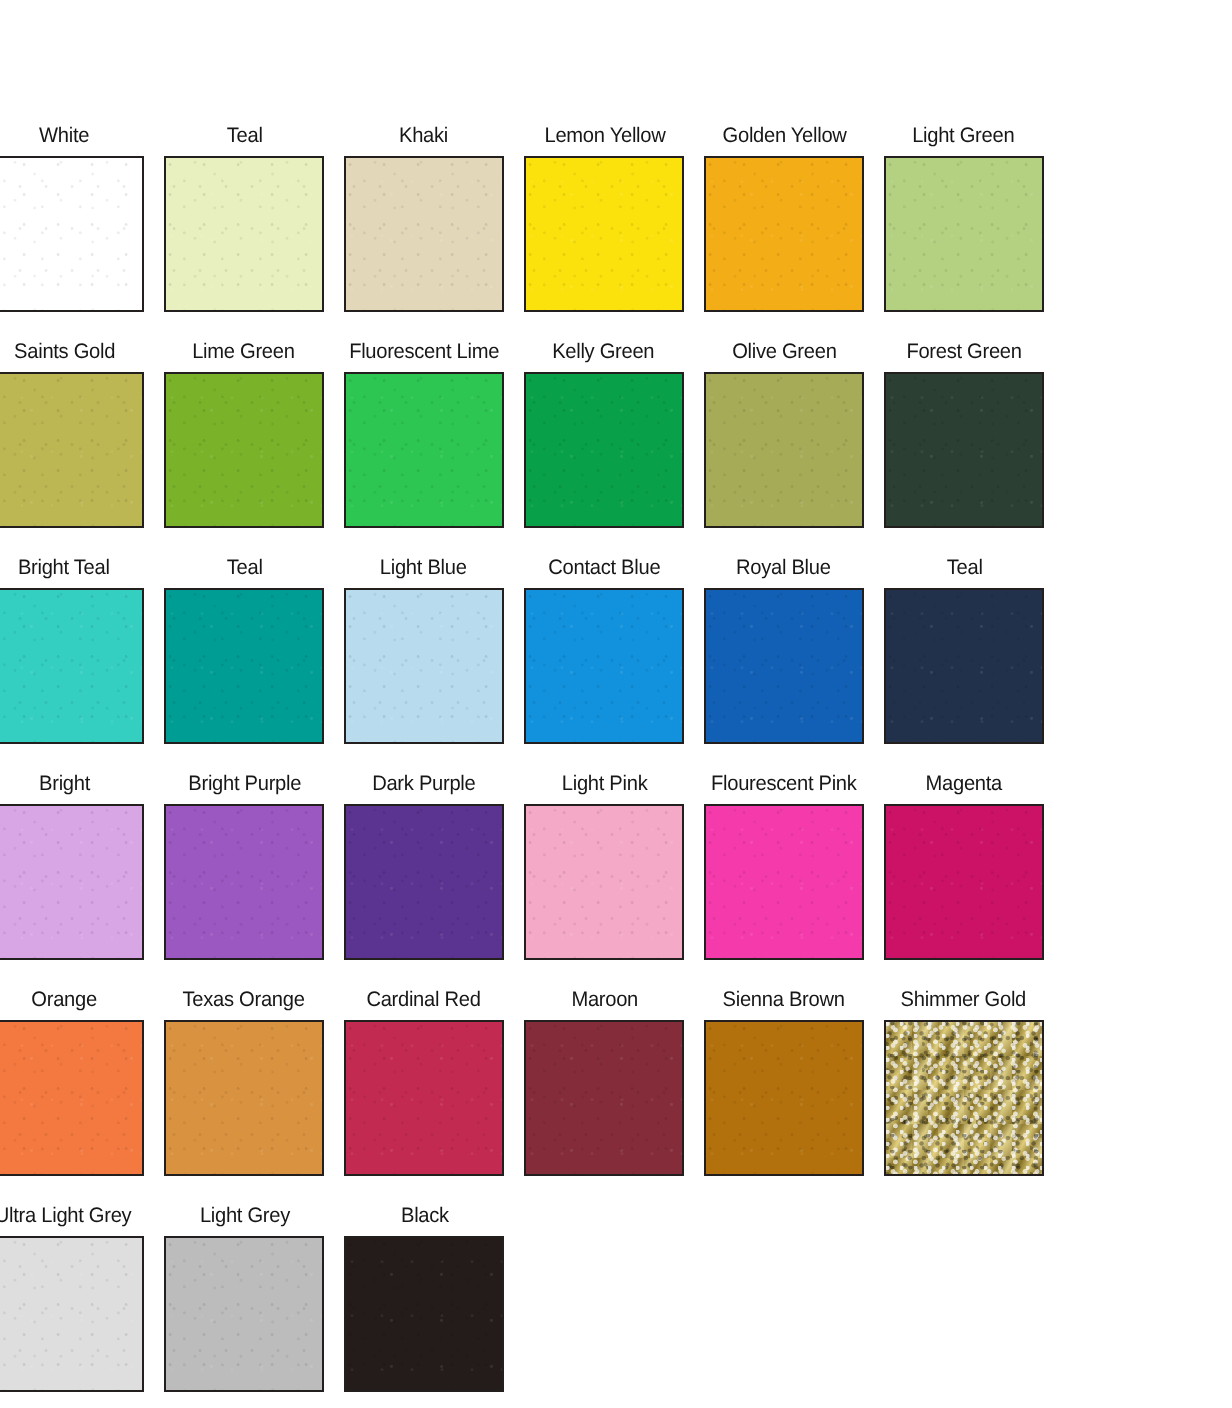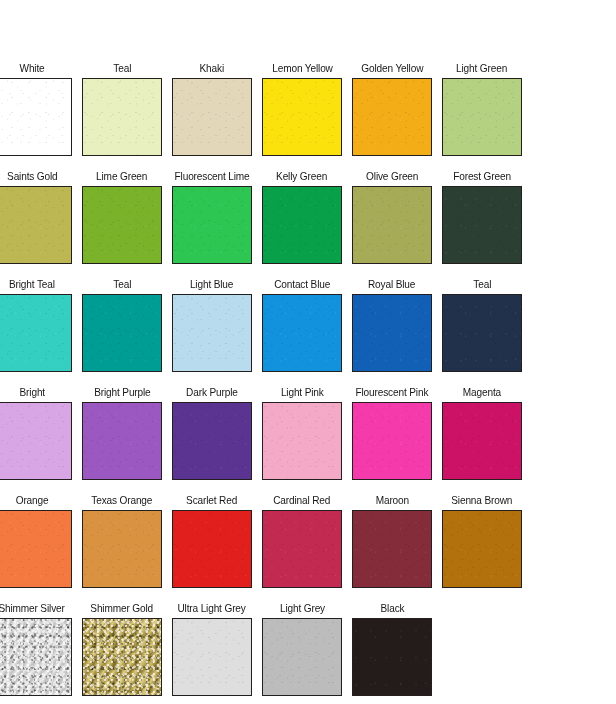--- a/index.html
+++ b/index.html
@@ -222,40 +222,32 @@
       </div>
       <div class="swatch-cell">
         <div class="swatch-label">Orange</div>
         <div class="swatch-chip" style="background-color: rgb(244, 121, 64);"></div>
       </div>
       <div class="swatch-cell">
         <div class="swatch-label">Texas Orange</div>
         <div class="swatch-chip" style="background-color: rgb(217, 147, 64);"></div>
       </div>
       <div class="swatch-cell">
-        <div class="swatch-label">Scarlet Red</div>
-        <div class="swatch-chip" style="background-color: rgb(225, 32, 30);"></div>
-      </div>
-      <div class="swatch-cell">
         <div class="swatch-label">Cardinal Red</div>
         <div class="swatch-chip" style="background-color: rgb(195, 42, 82);"></div>
       </div>
       <div class="swatch-cell">
         <div class="swatch-label">Maroon</div>
         <div class="swatch-chip" style="background-color: rgb(132, 44, 58);"></div>
       </div>
       <div class="swatch-cell">
         <div class="swatch-label">Sienna Brown</div>
         <div class="swatch-chip" style="background-color: rgb(178, 113, 13);"></div>
       </div>
       <div class="swatch-cell">
-        <div class="swatch-label">Shimmer Silver</div>
-        <div class="swatch-chip glitter silver" style="background-color: rgb(220, 220, 220);"></div>
-      </div>
-      <div class="swatch-cell">
         <div class="swatch-label">Shimmer Gold</div>
         <div class="swatch-chip glitter gold" style="background-color: rgb(196, 165, 50);"></div>
       </div>
       <div class="swatch-cell">
         <div class="swatch-label">Ultra Light Grey</div>
         <div class="swatch-chip" style="background-color: rgb(222, 222, 222);"></div>
       </div>
       <div class="swatch-cell">
         <div class="swatch-label">Light Grey</div>
         <div class="swatch-chip" style="background-color: rgb(188, 188, 188);"></div>

